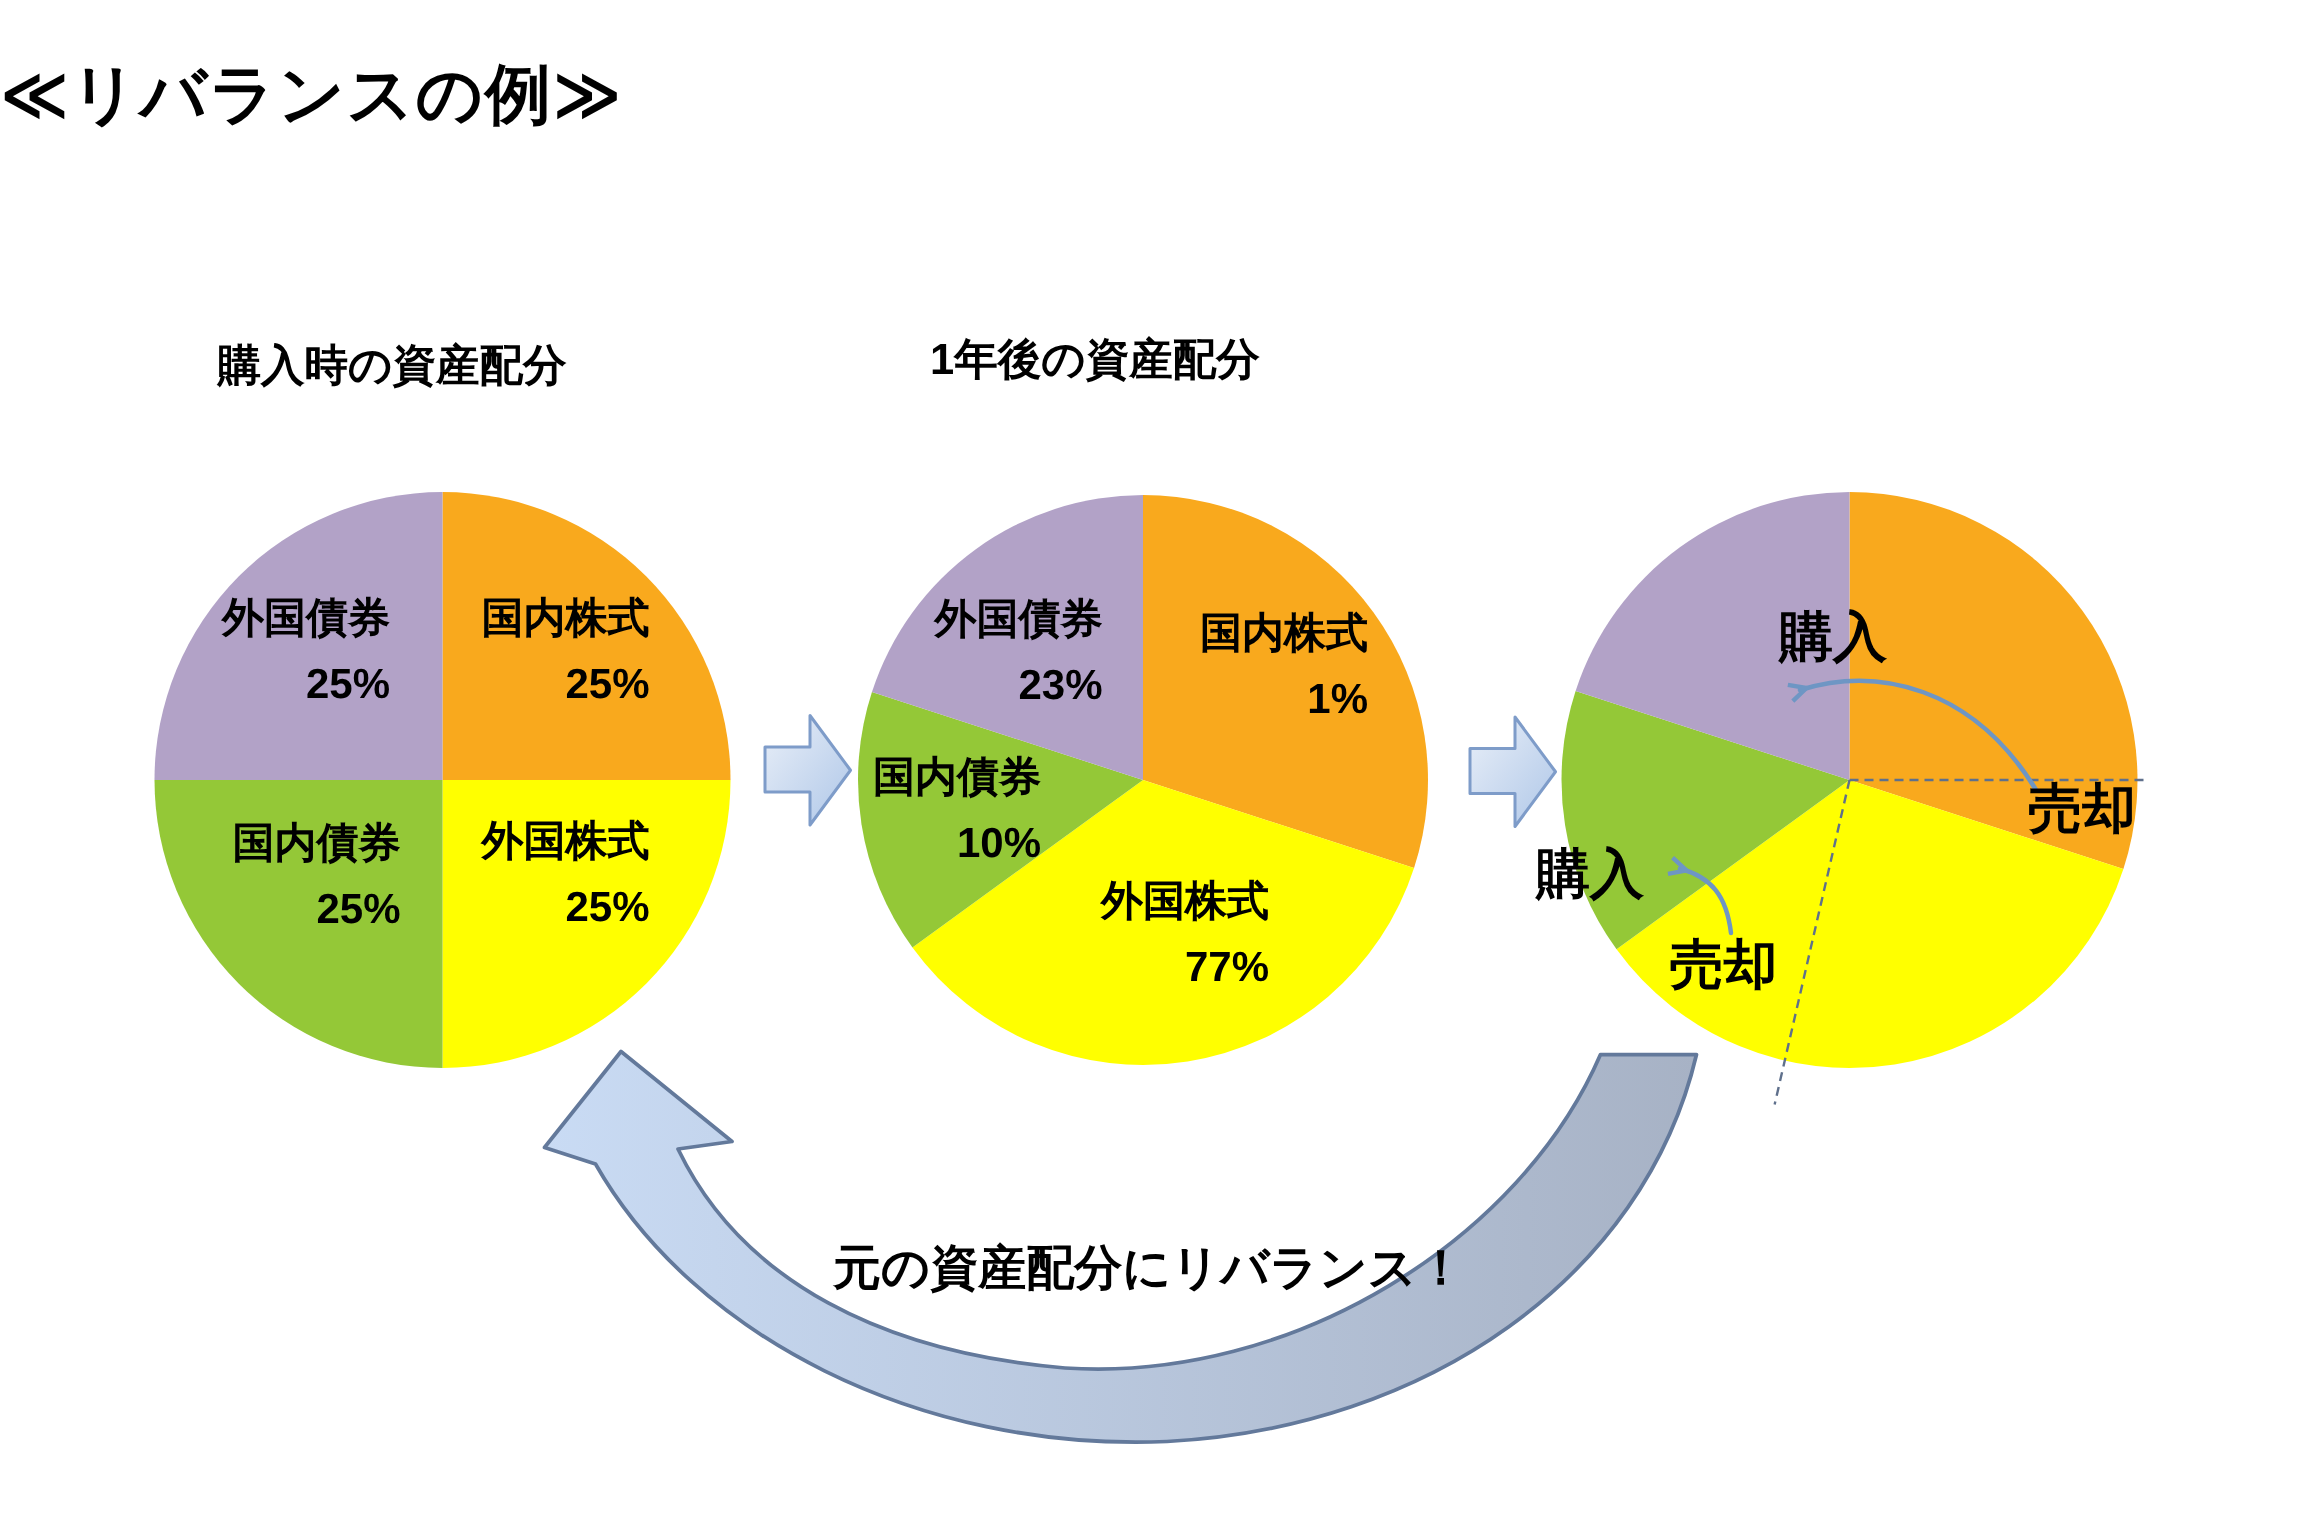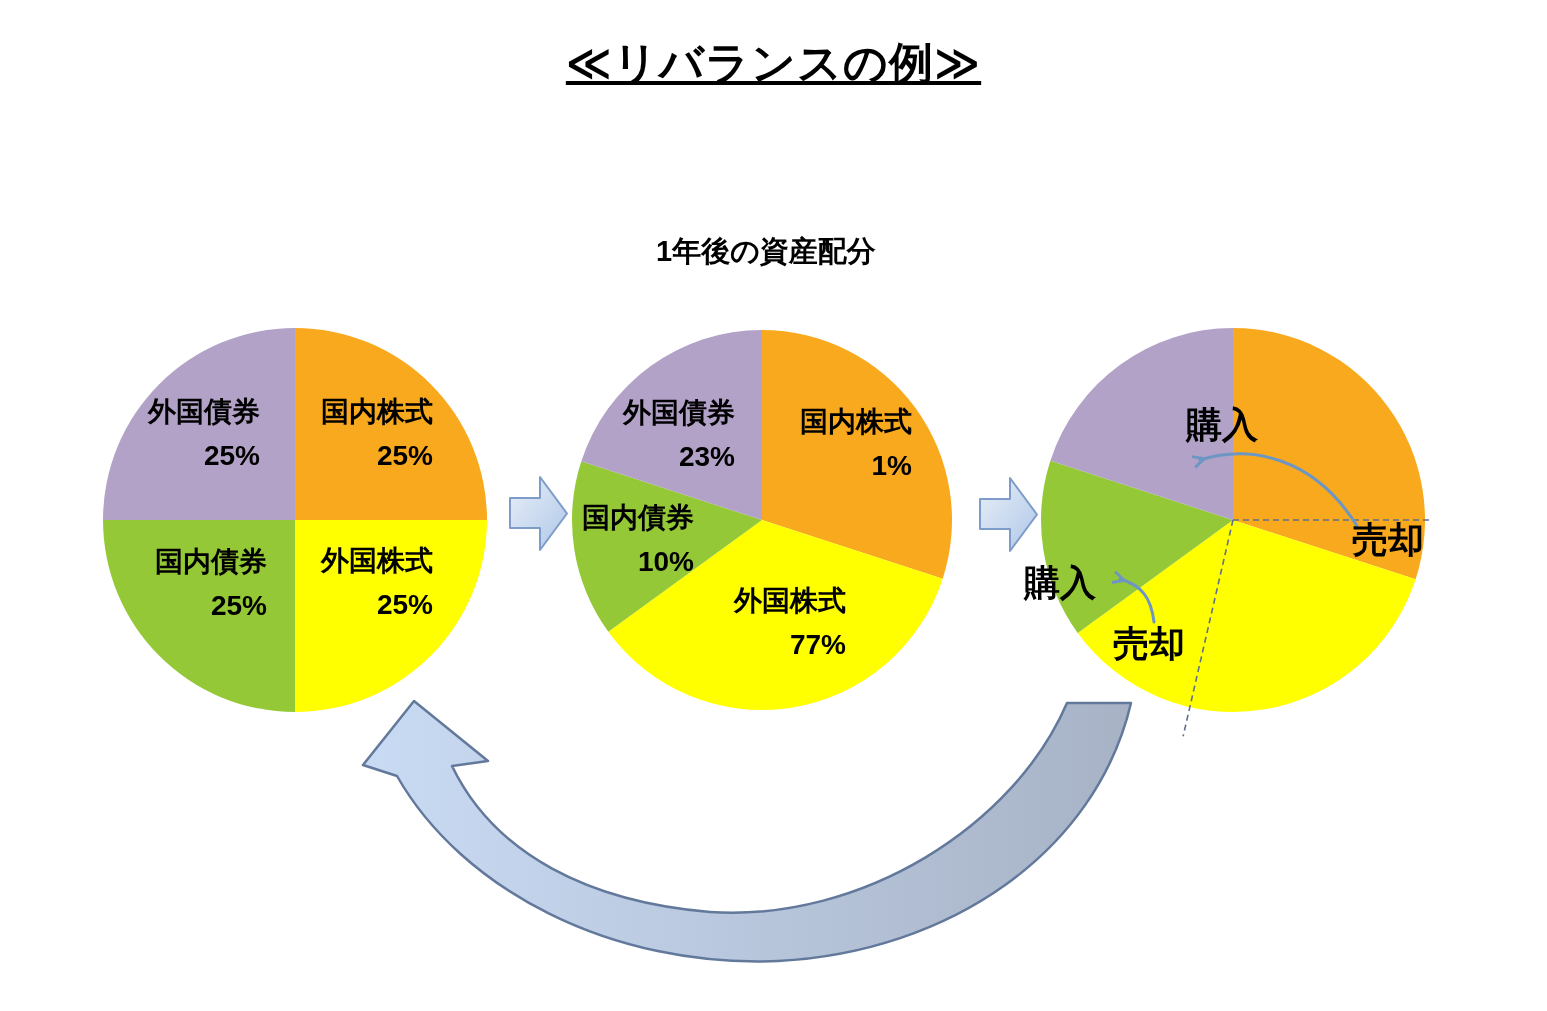--- a/index.html
+++ b/index.html
@@ -2,27 +2,27 @@
 <html><head>
 <meta charset="utf-8">
 <style>
   html,body{margin:0;padding:0;background:#ffffff;}
   #stage{
     position:relative;width:1547px;height:1011px;background:#ffffff;overflow:hidden;
     font-family:"Liberation Sans","DejaVu Sans",sans-serif;color:#000;
   }
   #main-title{
     position:absolute;left:0;right:0;top:34px;margin:0;
-    text-align:center;font-size:44px;font-weight:bold;letter-spacing:1px;text-decoration:underline;
+    text-align:left;font-size:44px;font-weight:bold;letter-spacing:1px;
   }
   .chart-title{
     position:absolute;font-size:29px;font-weight:bold;white-space:nowrap;
   }
   #chart1-title{left:145px;top:224px;}
-  #chart2-title{left:620px;top:232px;margin-left:36px;}
+  #chart2-title{left:620px;top:220px;}
   #diagram{position:absolute;left:0;top:0;}
   .slice-label{
     position:absolute;transform:translate(-50%,-50%);
     text-align:right;font-size:28px;font-weight:bold;line-height:44px;white-space:nowrap;
   }
   .slice-label span{display:block;}
   .anno{
     position:absolute;transform:translate(-50%,-50%);
     font-size:36px;font-weight:bold;white-space:nowrap;
   }
@@ -31,20 +31,21 @@
     font-size:32px;font-weight:bold;white-space:nowrap;
   }
 </style>
 </head>
 <body>
 
 <div id="stage">
 
   <h1 id="main-title">≪リバランスの例≫</h1>
 
+  <div class="chart-title" id="chart1-title">購入時の資産配分</div>
   <div class="chart-title" id="chart2-title">1年後の資産配分</div>
 
   <svg id="diagram" width="1547" height="1011" viewBox="0 0 1547 1011">
     <defs>
       <linearGradient id="blockArrowGrad" x1="0" y1="0" x2="1" y2="1">
         <stop offset="0" stop-color="#E9EFF8"></stop>
         <stop offset="1" stop-color="#AFC7E8"></stop>
       </linearGradient>
       <linearGradient id="bigArrowGrad" x1="0" y1="0" x2="1" y2="0">
         <stop offset="0" stop-color="#C9DBF4"></stop>
@@ -123,14 +124,15 @@
   <div class="slice-label" style="left:679px;top:435px">
     <span>外国債券</span>
     <span>23%</span>
   </div>
 
   <div class="anno" style="left:1222px;top:425px">購入</div>
   <div class="anno" style="left:1388px;top:540px">売却</div>
   <div class="anno" style="left:1060px;top:583px">購入</div>
   <div class="anno" style="left:1149px;top:644px">売却</div>
 
+  <div id="footer-note">元の資産配分にリバランス！</div>
 
 </div>
 
 </body></html>

